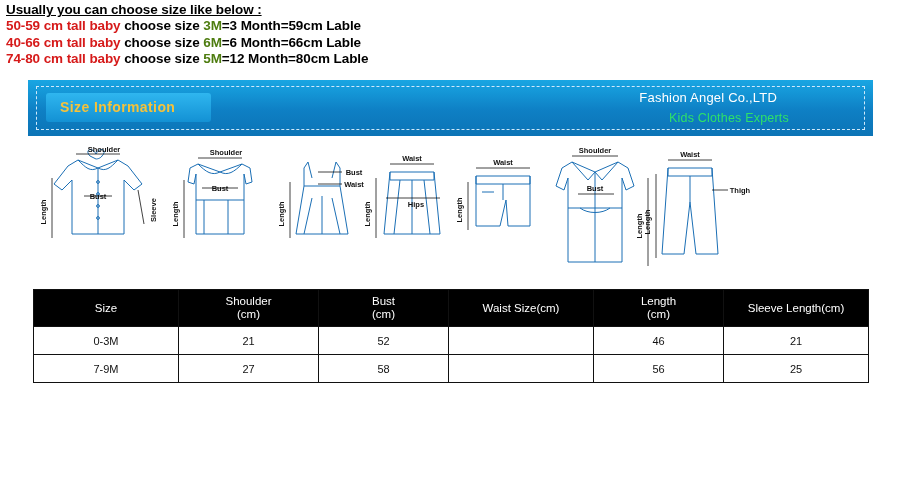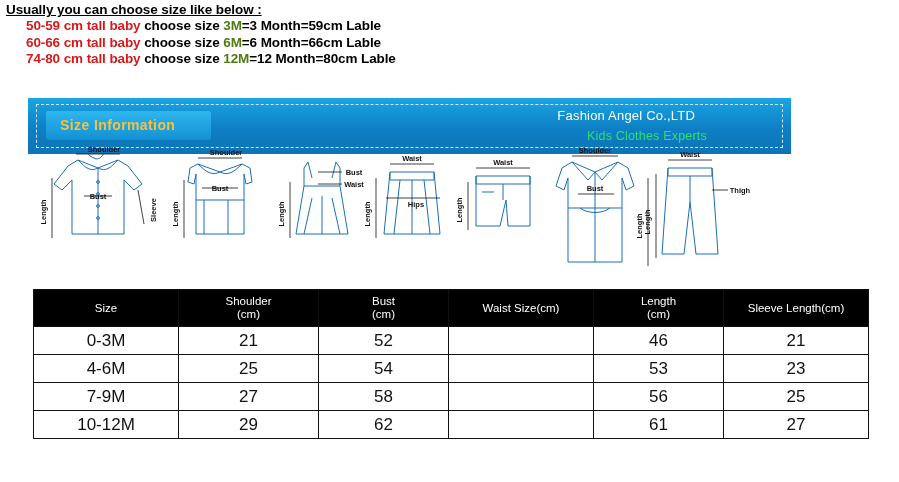--- a/index.html
+++ b/index.html
@@ -34,33 +34,32 @@
     text-decoration: underline;
     letter-spacing: -0.1px;
   }
   .intro-line {
     font-size: 13.5px;
     font-weight: bold;
     line-height: 16.5px;
     white-space: nowrap;
     letter-spacing: -0.1px;
   }
-  .red { color: #d61a1a; margin-left: 20px; }
+  .red { color: #d61a1a; }
   .blue { color: #4d7c0f; }
 
   
   .banner {
     position: absolute;
     left: 28px;
     top: 80px;
-    width: 763px;
+    width: 845px;
     height: 56px;
     background: linear-gradient(to bottom, #19a6e3 0%, #0e7fc4 55%, #0c74b6 100%);
     overflow: hidden;
-    margin-top: 18px;
   }
   .banner-inner-border {
     position: absolute;
     left: 8px;
     top: 6px;
     right: 8px;
     bottom: 6px;
     border: 1px dashed #cfe9fb;
   }
   .size-info-pill {
@@ -118,21 +117,21 @@
   table.size-table {
     border-collapse: collapse;
     width: 835px;
     table-layout: fixed;
     padding-left: 41px;
   }
   table.size-table th,
   table.size-table td {
     border: 1px solid #111;
     text-align: center;
-    font-size: 17px;
+    font-size: 11px;
     color: #111;
     padding: 0;
   }
   table.size-table thead th {
     background: #000000;
     color: #ffffff;
     height: 36px;
     font-weight: normal;
     font-size: 11.5px;
     line-height: 13px;
@@ -155,26 +154,26 @@
 <div class="page">
 
   <div class="intro">
     <div class="intro-title">Usually you can choose size like below :</div>
 
     <div class="intro-line">
       <span class="red">50-59 cm tall baby</span><span> choose size </span><span class="blue">3M</span><span>=3 Month=59cm Lable</span>
     </div>
 
     <div class="intro-line">
-      <span class="red">60-66 cm tall baby</span><span> choose size </span><span class="blue">6M</span><span>=6 Month=66cm Lable</span>
+      <span class="red">40-66 cm tall baby</span><span> choose size </span><span class="blue">6M</span><span>=6 Month=66cm Lable</span>
     </div>
 
 
     <div class="intro-line">
-      <span class="red">74-80 cm tall baby</span><span> choose size </span><span class="blue">12M</span><span>=12 Month=80cm Lable</span>
+      <span class="red">74-80 cm tall baby</span><span> choose size </span><span class="blue">5M</span><span>=12 Month=80cm Lable</span>
     </div>
   </div>
 
   <div class="banner">
     <div class="banner-inner-border"></div>
     <div class="size-info-pill"></div>
     <div class="size-info-text">Size Information</div>
     <div class="brand-line1">Fashion Angel Co.,LTD</div>
     <div class="brand-line2">Kids Clothes Experts</div>
   </div>
@@ -328,40 +327,24 @@
       <tbody>
         <tr>
           <td>0-3M</td>
           <td>21</td>
           <td>52</td>
           <td></td>
           <td>46</td>
           <td>21</td>
         </tr>
         <tr>
-          <td>4-6M</td>
-          <td>25</td>
-          <td>54</td>
-          <td></td>
-          <td>53</td>
-          <td>23</td>
-        </tr>
-        <tr>
           <td>7-9M</td>
           <td>27</td>
           <td>58</td>
           <td></td>
           <td>56</td>
           <td>25</td>
         </tr>
-        <tr>
-          <td>10-12M</td>
-          <td>29</td>
-          <td>62</td>
-          <td></td>
-          <td>61</td>
-          <td>27</td>
-        </tr>
       </tbody>
     </table>
   </div>
 
 </div>
 
 </body></html>

